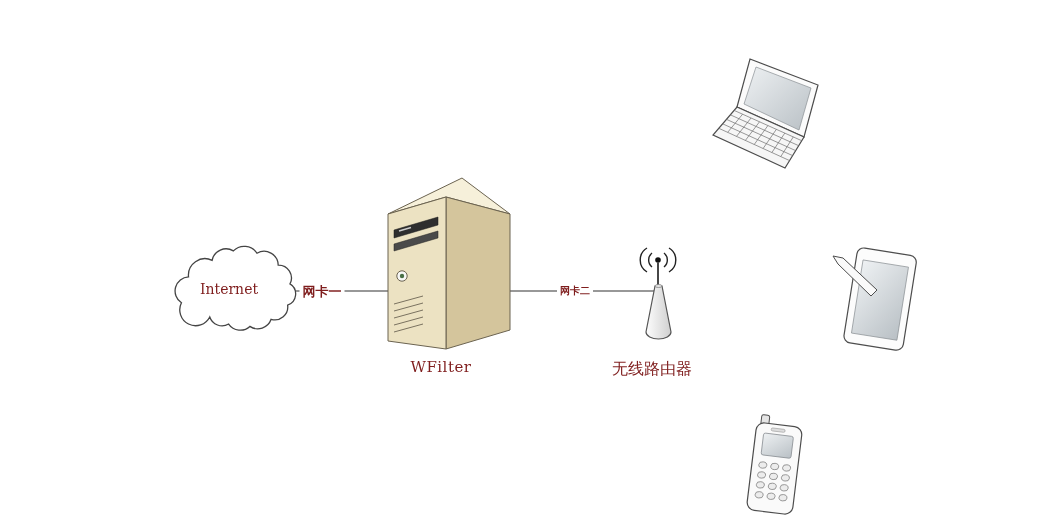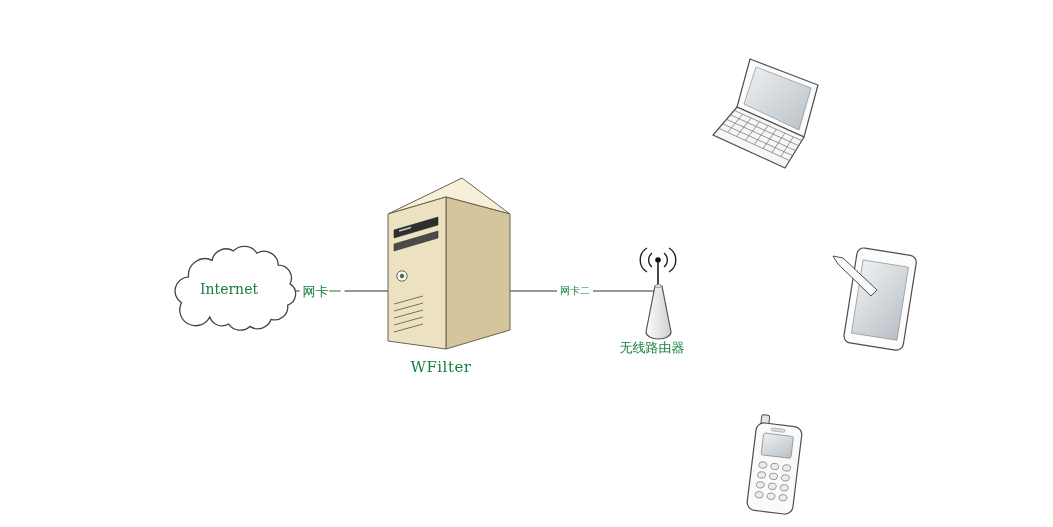--- a/index.html
+++ b/index.html
@@ -7,25 +7,25 @@
     position:relative;
     width:1053px;height:527px;
     background:#ffffff;
     overflow:hidden;
     font-family:"DejaVu Serif","Liberation Serif",serif;
   }
   .canvas > svg{position:absolute;left:0;top:0;}
   .label{
     position:absolute;
     transform:translate(-50%,-50%);
-    color:#15803d;
+    color:#7f1d1d;
     white-space:nowrap;
     line-height:1;
   }
-  .on-line{background:#ffffff;padding:0 3px;}
+  .on-line{background:#ffffff;padding:0 3px;font-weight:bold;}
 </style>
 </head>
 <body>
 
 <div class="canvas">
 
   <svg width="1053" height="527" viewBox="0 0 1053 527">
     <defs>
       <linearGradient id="g-screen" x1="0" y1="0" x2="1" y2="1">
         <stop offset="0" stop-color="#eef1f3"></stop>
@@ -99,15 +99,15 @@
           <ellipse cx="23" cy="72" rx="4" ry="3.2"></ellipse>
           <ellipse cx="35" cy="72" rx="4" ry="3.2"></ellipse>
       </g>
     </g>
   </svg>
 
   <div class="label" style="left:229px;top:289px;font-size:14px;">Internet</div>
   <div class="label on-line" style="left:322px;top:291px;font-size:13px;">网卡一</div>
   <div class="label on-line" style="left:575px;top:291px;font-size:10px;">网卡二</div>
   <div class="label" style="left:441px;top:367px;font-size:15px;letter-spacing:0.5px;">WFilter</div>
-  <div class="label" style="left:652px;top:347px;font-size:13px;">无线路由器</div>
+  <div class="label" style="left:652px;top:370px;font-size:16px;font-family:Liberation Mono, monospace;">无线路由器</div>
 
 </div>
 
 </body></html>

